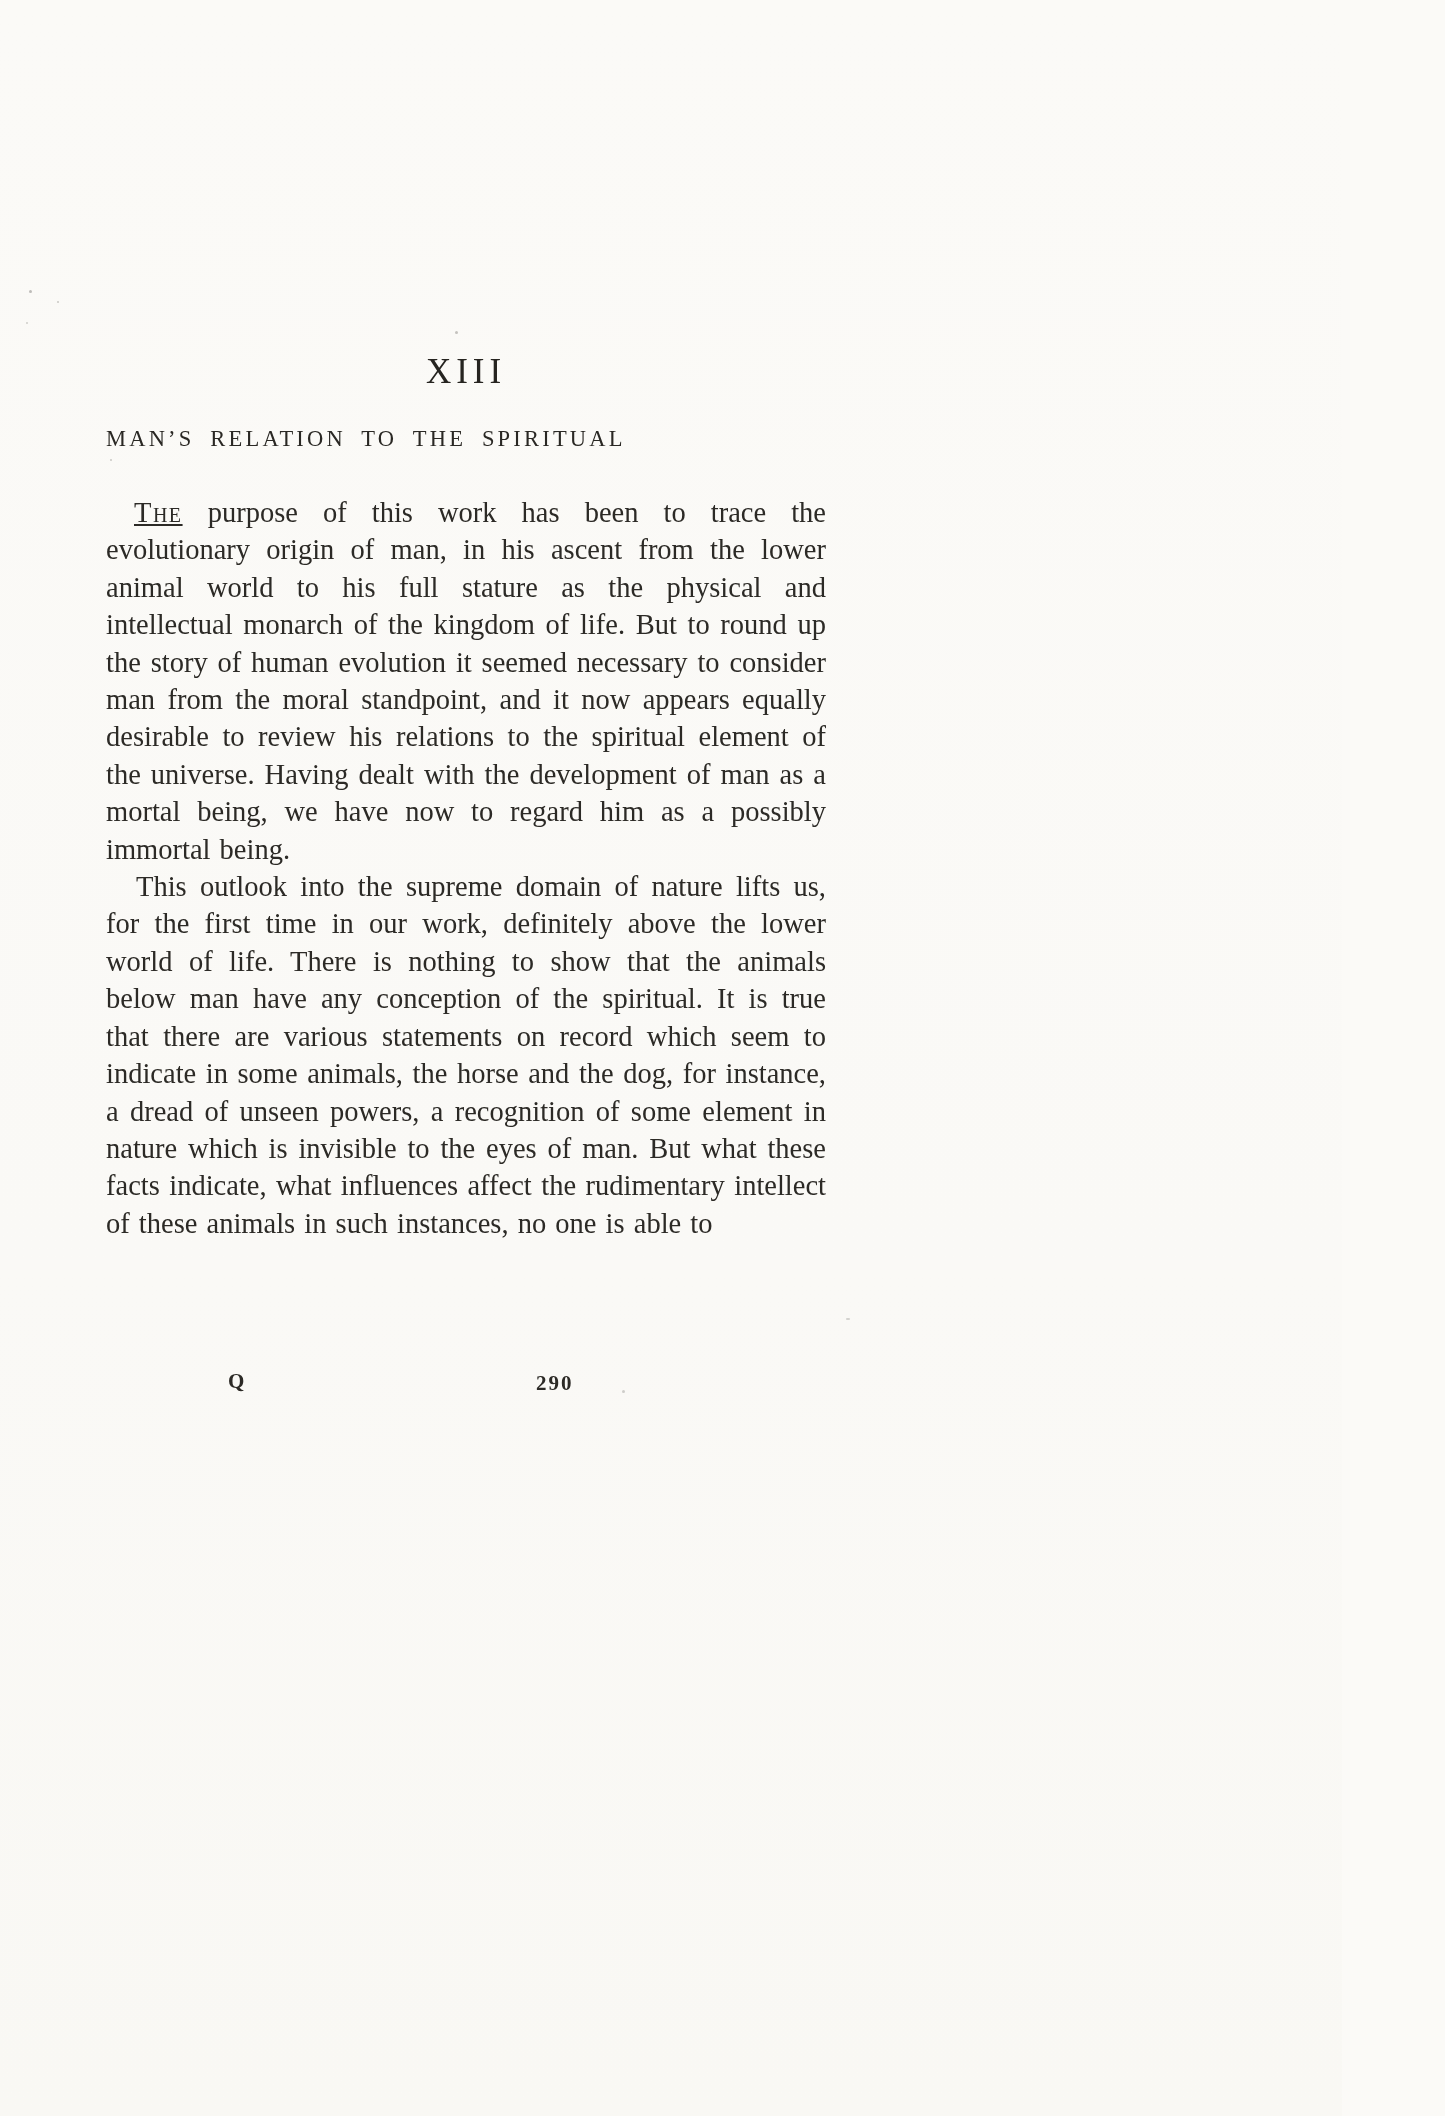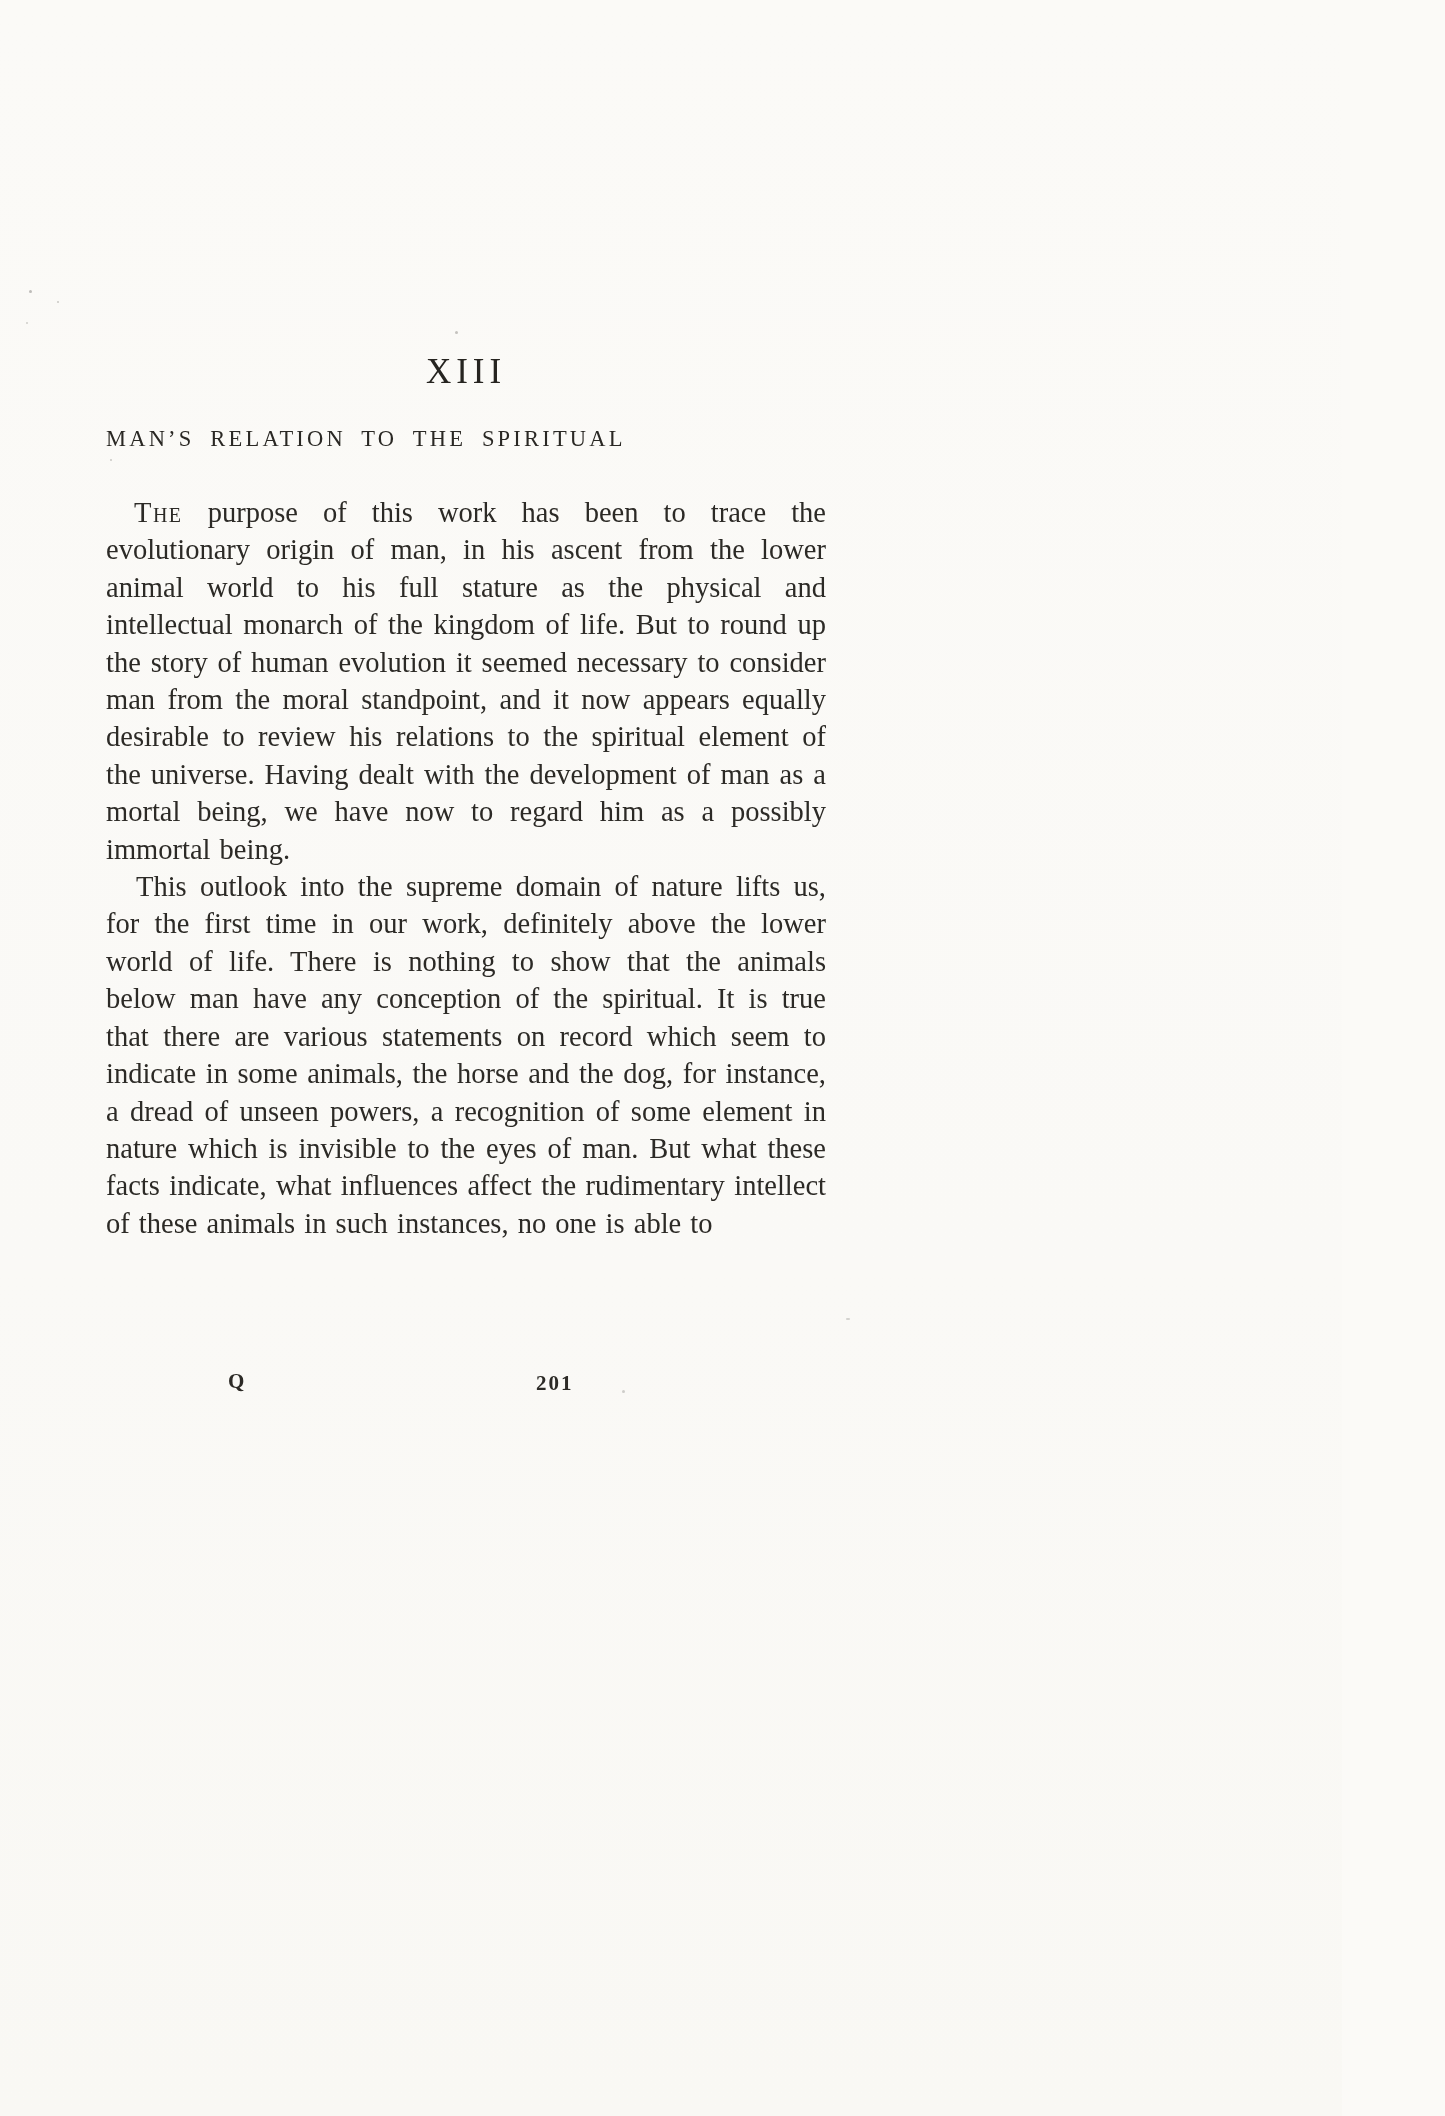--- a/index.html
+++ b/index.html
@@ -44,20 +44,21 @@
     line-height: 37.4px;
     text-align: justify;
     color: #2c2a26;
     word-spacing: 2px;
   }
   .para.first { text-indent: 28px; }
   .para.indent { text-indent: 30px; }
   .lead {
     font-variant: small-caps;
     letter-spacing: 1.5px;
+    text-decoration: underline;
   }
   .sig {
     position: absolute;
     left: 228px;
     top: 1369px;
     font-size: 21px;
     font-weight: bold;
     letter-spacing: 1px;
     color: #2c2a26;
   }
@@ -101,15 +102,15 @@
 
     <div class="section-title">MAN’S RELATION TO THE SPIRITUAL</div>
 
     <p class="para first"><span class="lead">The</span><span> purpose of this work has been to trace the evolutionary origin of man, in his ascent from the lower animal world to his full stature as the physical and intellectual monarch of the kingdom of life. But to round up the story of human evolution it seemed necessary to consider man from the moral standpoint, and it now appears equally desirable to review his relations to the spiritual element of the universe. Having dealt with the development of man as a mortal being, we have now to regard him as a possibly immortal being.</span></p>
 
     <p class="para indent">This outlook into the supreme domain of nature lifts us, for the first time in our work, definitely above the lower world of life. There is nothing to show that the animals below man have any conception of the spiritual. It is true that there are various statements on record which seem to indicate in some animals, the horse and the dog, for instance, a dread of unseen powers, a recognition of some element in nature which is invisible to the eyes of man. But what these facts indicate, what influences affect the rudimentary intellect of these animals in such instances, no one is able to</p>
   </div>
 
   <span class="sig">Q</span>
 
-  <span class="pagenum">201</span>
+  <span class="pagenum">290</span>
 
 </div>
 
 </body></html>

